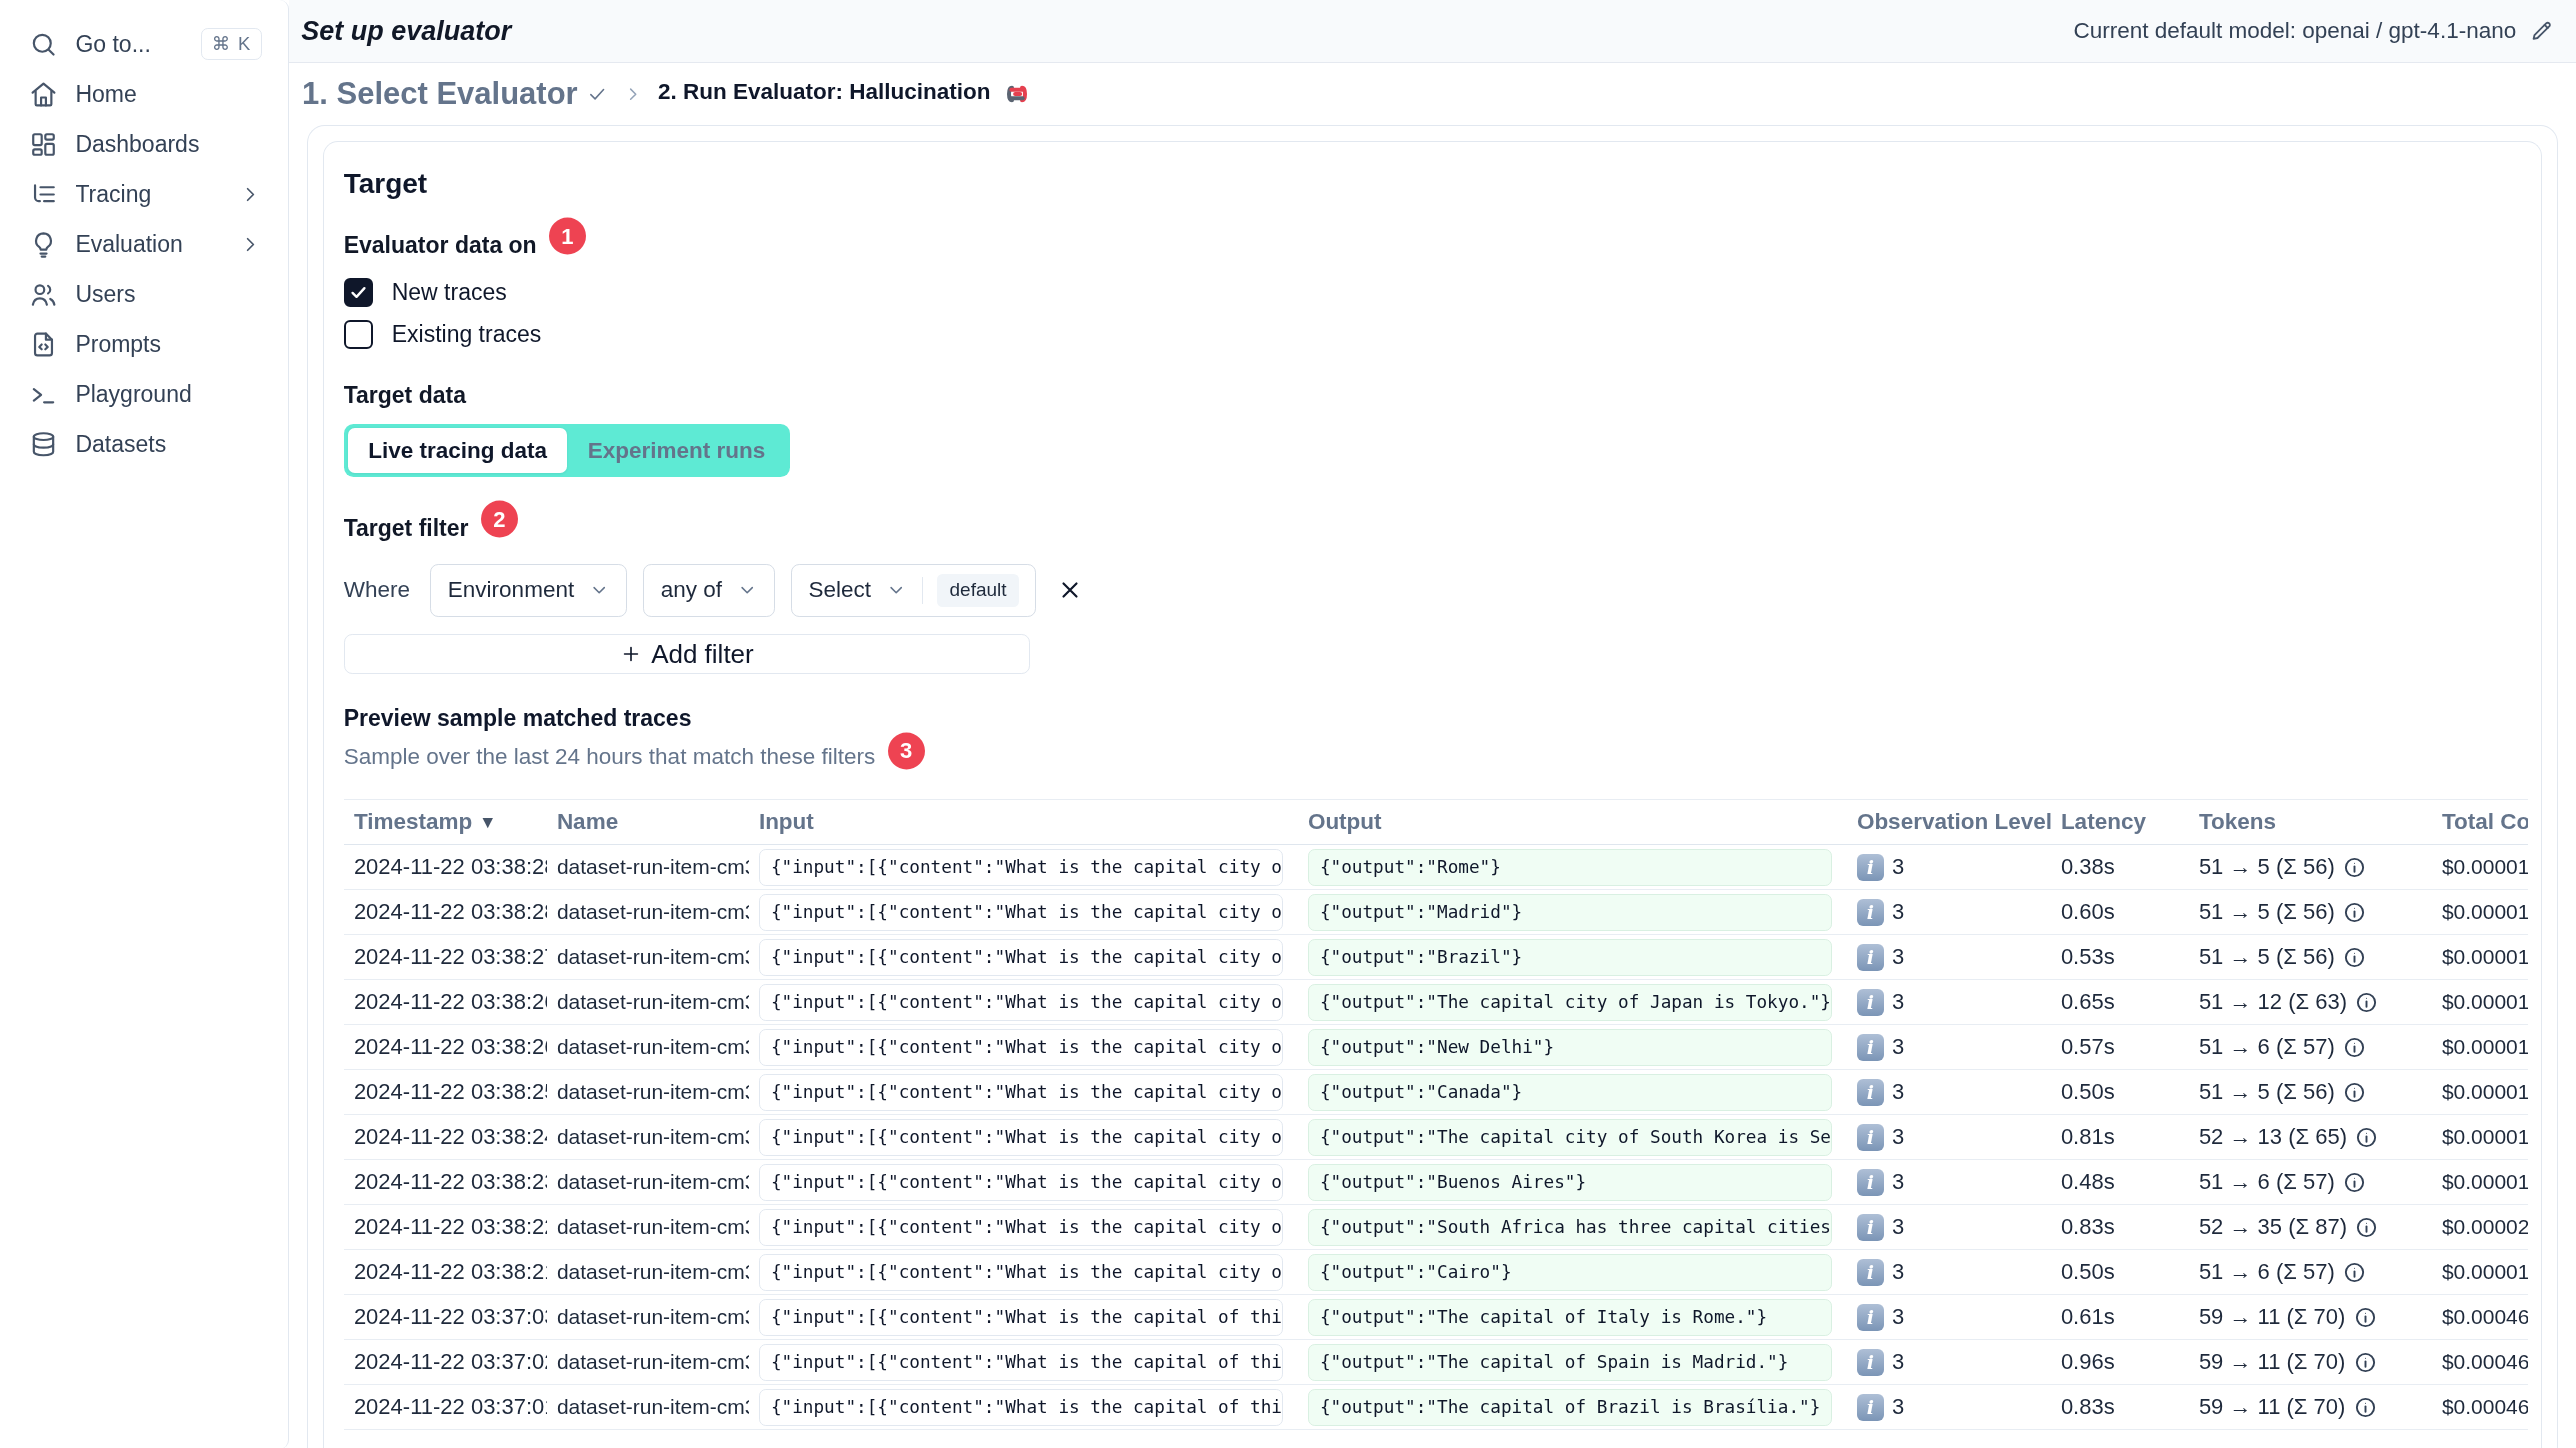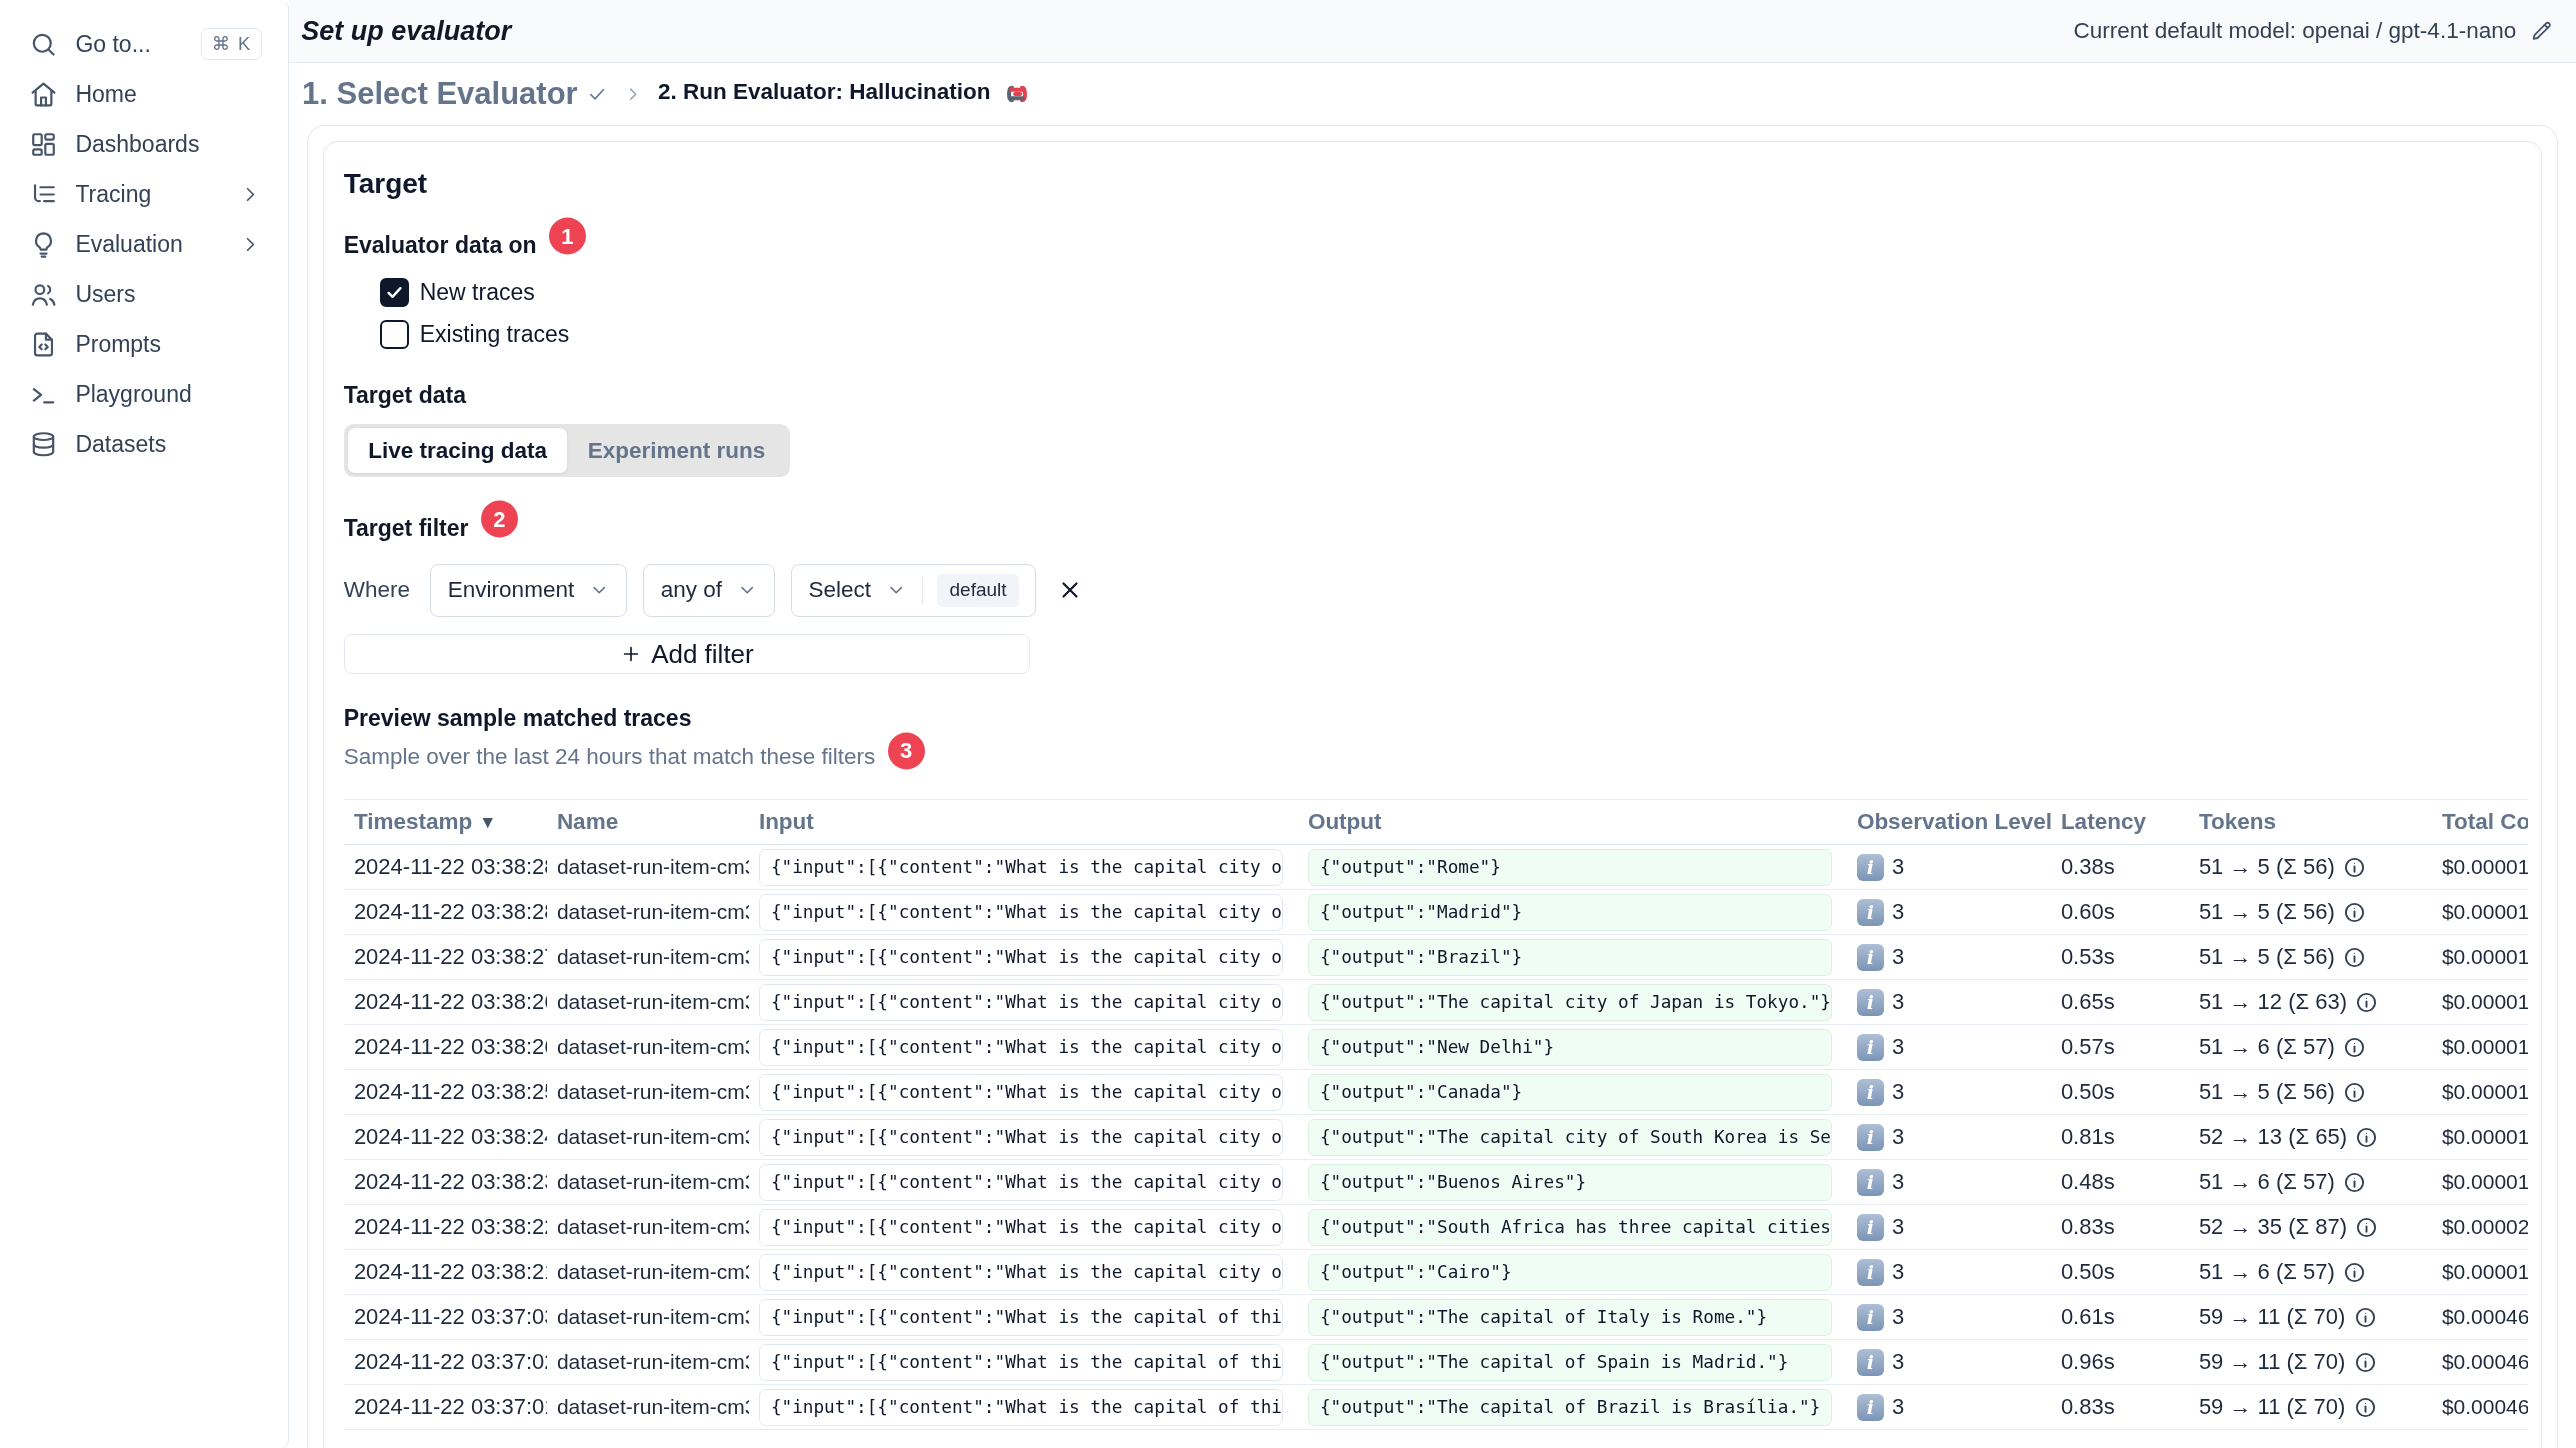--- a/index.html
+++ b/index.html
@@ -41,30 +41,30 @@
     border-bottom:none; padding:15px 15px 0 15px; height:1324px; }
   .inner-card { border:0.7px solid #e2e8f0; border-radius:15px 15px 0 0; border-bottom:none;
     padding:26px 31px 0 20px; height:100%; }
 
   .h-target { font-size:28px; font-weight:700; margin-bottom:27px; }
   .lbl { font-size:23px; font-weight:700; color:#111827; }
   .badge { display:inline-flex; align-items:center; justify-content:center; width:37px; height:37px;
     border-radius:50%; background:#ee4352; color:#fff; font-size:22px; font-weight:700;
     margin-left:12.3px; transform:translateY(-9.5px); }
 
-  .chk-row { display:flex; align-items:center; gap:11px; margin-top:13.6px; cursor:pointer; width:fit-content;margin-left:36px; }
+  .chk-row { display:flex; align-items:center; gap:19px; margin-top:13.6px; cursor:pointer; width:fit-content; }
   .chk-box { width:29px; height:29px; border:2px solid #0f172a; border-radius:6.1px; background:#fff;
     display:flex; align-items:center; justify-content:center; }
   .chk-row.checked .chk-box { background:#0f172a; }
   .chk-box svg { width:19px; height:19px; display:none; }
   .chk-row.checked .chk-box svg { display:block; }
   .chk-lbl { font-size:23px; color:#0f172a; }
 
   .sec-gap { margin-top:33px; }
-  .tabs { display:inline-flex; background:#e5e5e5; border-radius:9.5px; padding:4.1px; margin-top:15px; }
+  .tabs { display:inline-flex; background:#5eead4; border-radius:9.5px; padding:4.1px; margin-top:15px; }
   .tab { font-size:22.5px; color:#64748b; padding:9.5px 20.4px; border-radius:6.8px; font-weight:600; cursor:pointer; white-space:nowrap; }
   .tab.active { background:#fff; color:#0f172a; box-shadow:0 0.7px 2.7px rgba(15,23,42,.08); }
 
   .filter-row { display:flex; align-items:center; gap:16.4px; margin-top:16.4px; }
   .where { font-size:22.5px; color:#334155; margin-right:4.1px; }
   .select { display:flex; align-items:center; gap:15px; height:53px; border:0.7px solid #d6dde6;
     border-radius:8.2px; background:#fff; padding:0 16.4px; font-size:22.5px; color:#1e293b; cursor:pointer; }
   .select .cdown { width:20.4px; height:20.4px; }
   .vdiv { width:0.7px; height:27px; background:#e2e8f0; }
   .chip-default { background:#f1f5f9; border-radius:5.5px; font-size:19px; padding:5.5px 12.3px; color:#1e293b; }

